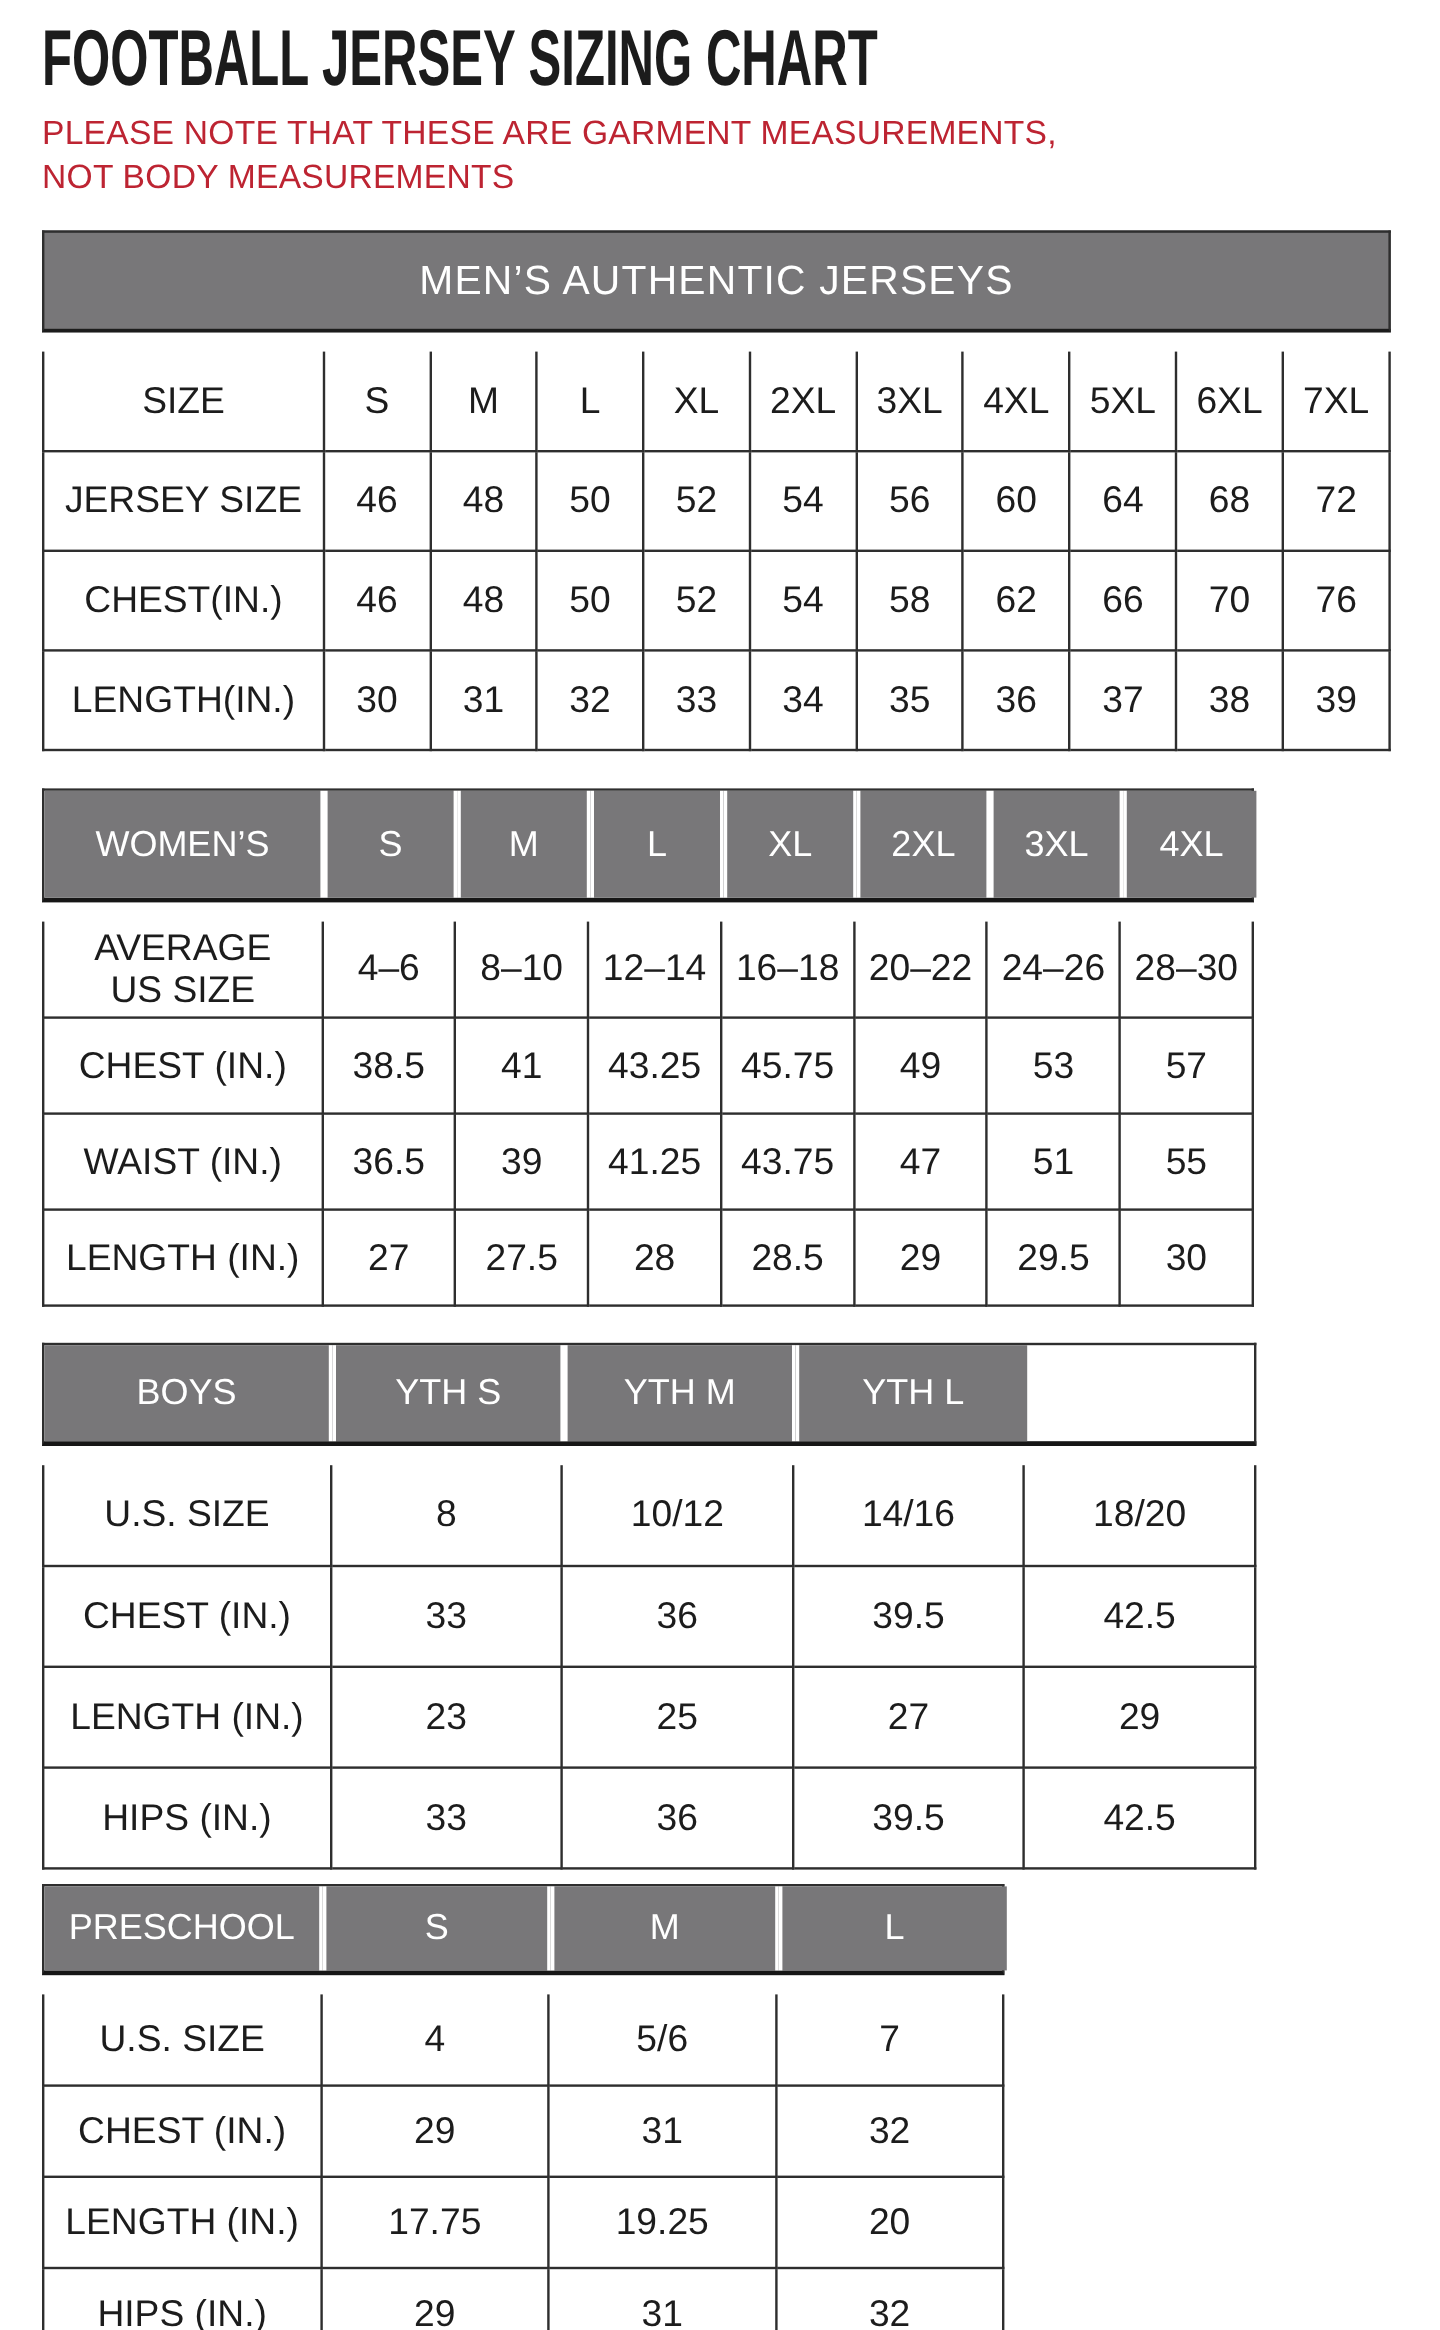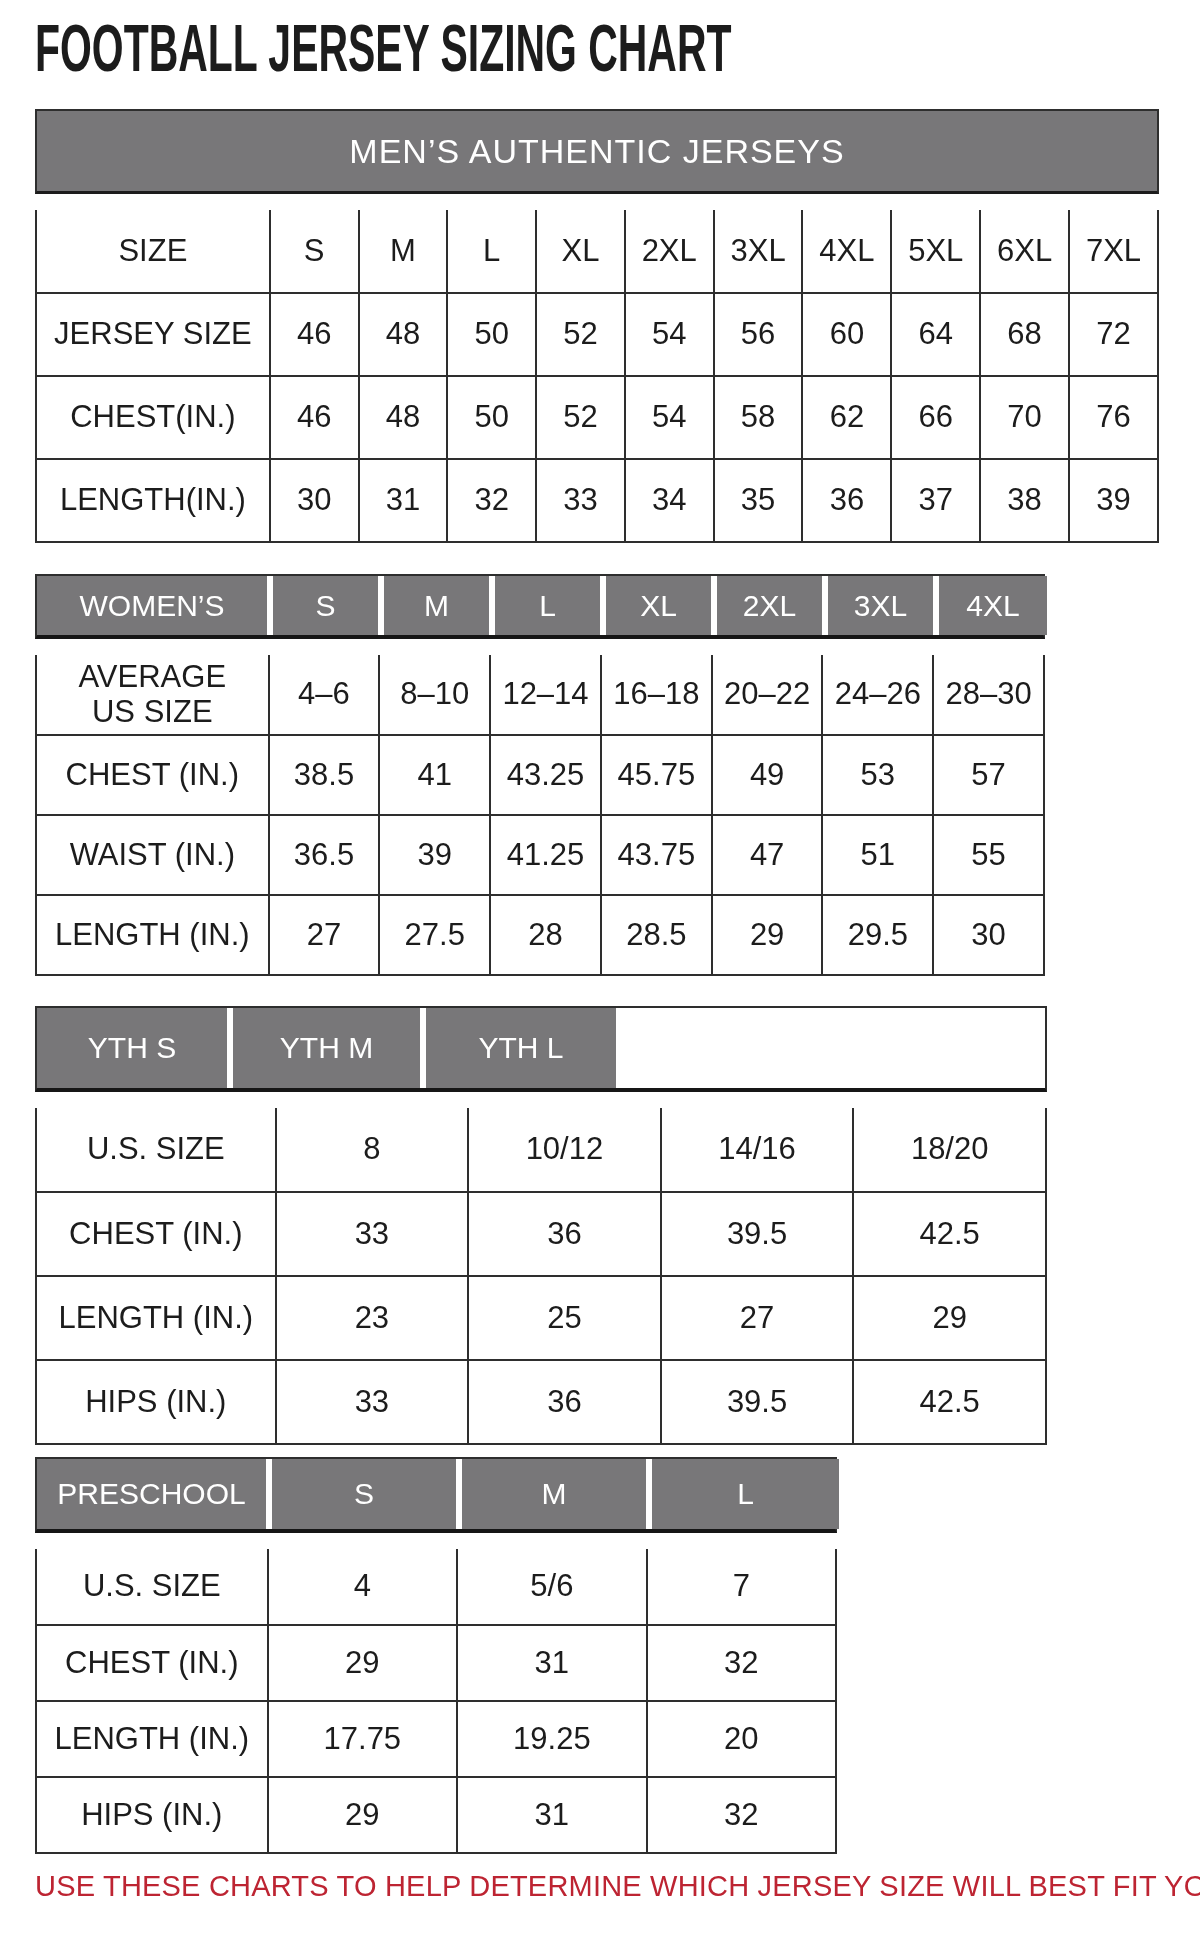--- a/index.html
+++ b/index.html
@@ -57,21 +57,21 @@
     border-bottom:3px solid #1c1c1c;
   }
 
   .ghead{
     box-sizing:border-box;
     display:flex;
     background:#fff;
     border:2px solid var(--line);
     border-bottom:4px solid #161616;
   }
-  .t-womens .ghead{height:65px;}
+  .t-womens .ghead{height:95px;}
   .t-boys .ghead{height:86px;}
   .t-preschool .ghead{height:76px;}
   .gcell{
     box-sizing:border-box;
     flex:0 0 auto;
     background:var(--gray);
     color:#fff;
     display:flex;align-items:center;justify-content:center;
     font-size:30px;
     border-left:3px solid #fff;
@@ -116,20 +116,21 @@
     white-space:nowrap;
   }
 </style>
 </head>
 <body>
 
 <div class="wrap">
 
   <h1 class="page-title"><span class="squeeze">FOOTBALL JERSEY SIZING CHART</span></h1>
 
+  <div class="note">PLEASE NOTE THAT THESE ARE GARMENT MEASUREMENTS, NOT BODY MEASUREMENTS</div>
 
   <div class="sizing-table t-mens" style="width: 1124px;">
     <div class="banner">MEN’S AUTHENTIC JERSEYS</div>
     <table>
         <colgroup>
           <col style="width: 234px;">
           <col style="width: 89px;">
           <col style="width: 89px;">
           <col style="width: 89px;">
           <col style="width: 89px;">
@@ -260,20 +261,21 @@
             <td>29</td>
             <td>29.5</td>
             <td>30</td>
           </tr>
         </tbody>
       </table>
   </div>
 
   <div class="sizing-table t-boys" style="width: 1012px;">
     <div class="ghead">
+        <div class="gcell" style="width: 240px;">BOYS</div>
         <div class="gcell" style="width: 193px;">YTH S</div>
         <div class="gcell" style="width: 193px; text-align: right;">YTH M</div>
         <div class="gcell" style="width: 193px;">YTH L</div>
       </div>
     <table>
         <colgroup>
           <col style="width: 240px;">
           <col style="width: 193px;">
           <col style="width: 193px;">
           <col style="width: 193px;">

